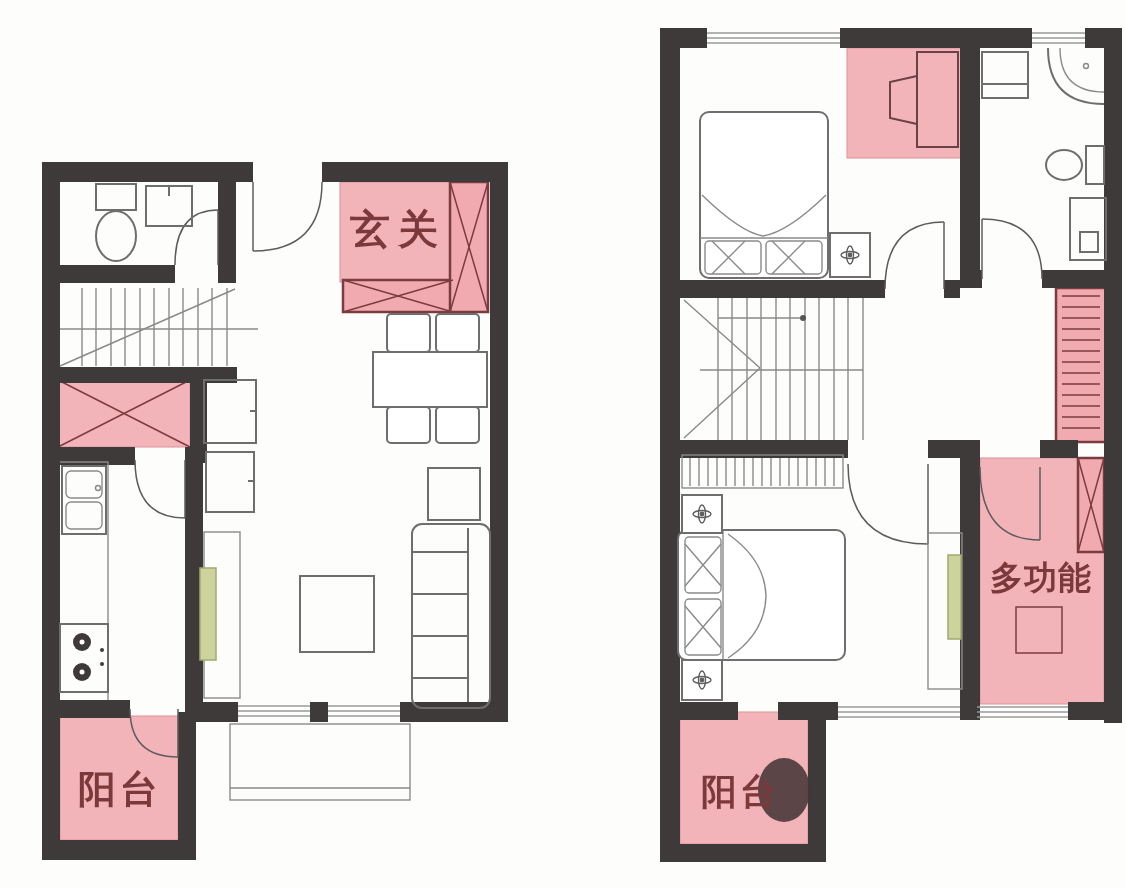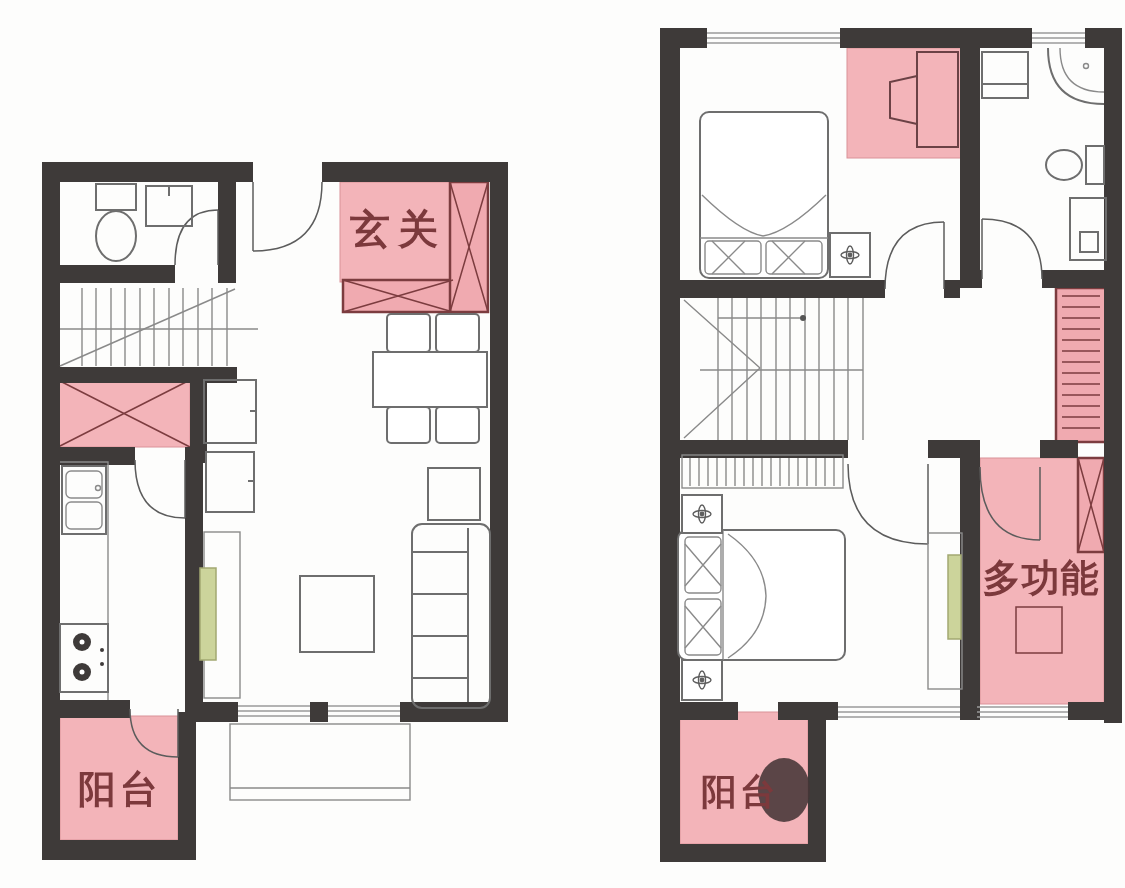--- a/index.html
+++ b/index.html
@@ -15,21 +15,21 @@
   .wn{stroke:#9b9b9b;stroke-width:1.6;fill:none;}
   .d{fill:none;stroke:#5c5c5c;stroke-width:1.5;}
   .x{stroke:#7c3c3f;stroke-width:1.5;fill:none;}
   .g{fill:#ccd49b;stroke:#a2a871;stroke-width:1.5;}
   .dk{fill:none;stroke:#6b4145;stroke-width:2;}
   .lbl{position:absolute;font-family:"Liberation Serif","DejaVu Serif",serif;font-weight:700;
        color:#7c393c;transform:translate(-50%,-50%);white-space:nowrap;z-index:5;}
   .lbl-entry{font-size:40px;letter-spacing:8px;}
   .lbl-storage{font-size:33px;letter-spacing:1px;}
   .lbl-balcony1{font-size:38px;letter-spacing:4px;}
-  .lbl-multi{font-size:38px;letter-spacing:1px;}
+  .lbl-multi{font-size:33px;letter-spacing:1px;}
   .lbl-balcony2{font-size:36px;letter-spacing:3px;}
 </style>
 </head>
 <body>
 
 <div id="canvas">
 
 <svg width="1125" height="888" viewBox="0 0 1125 888">
 
   <defs>

